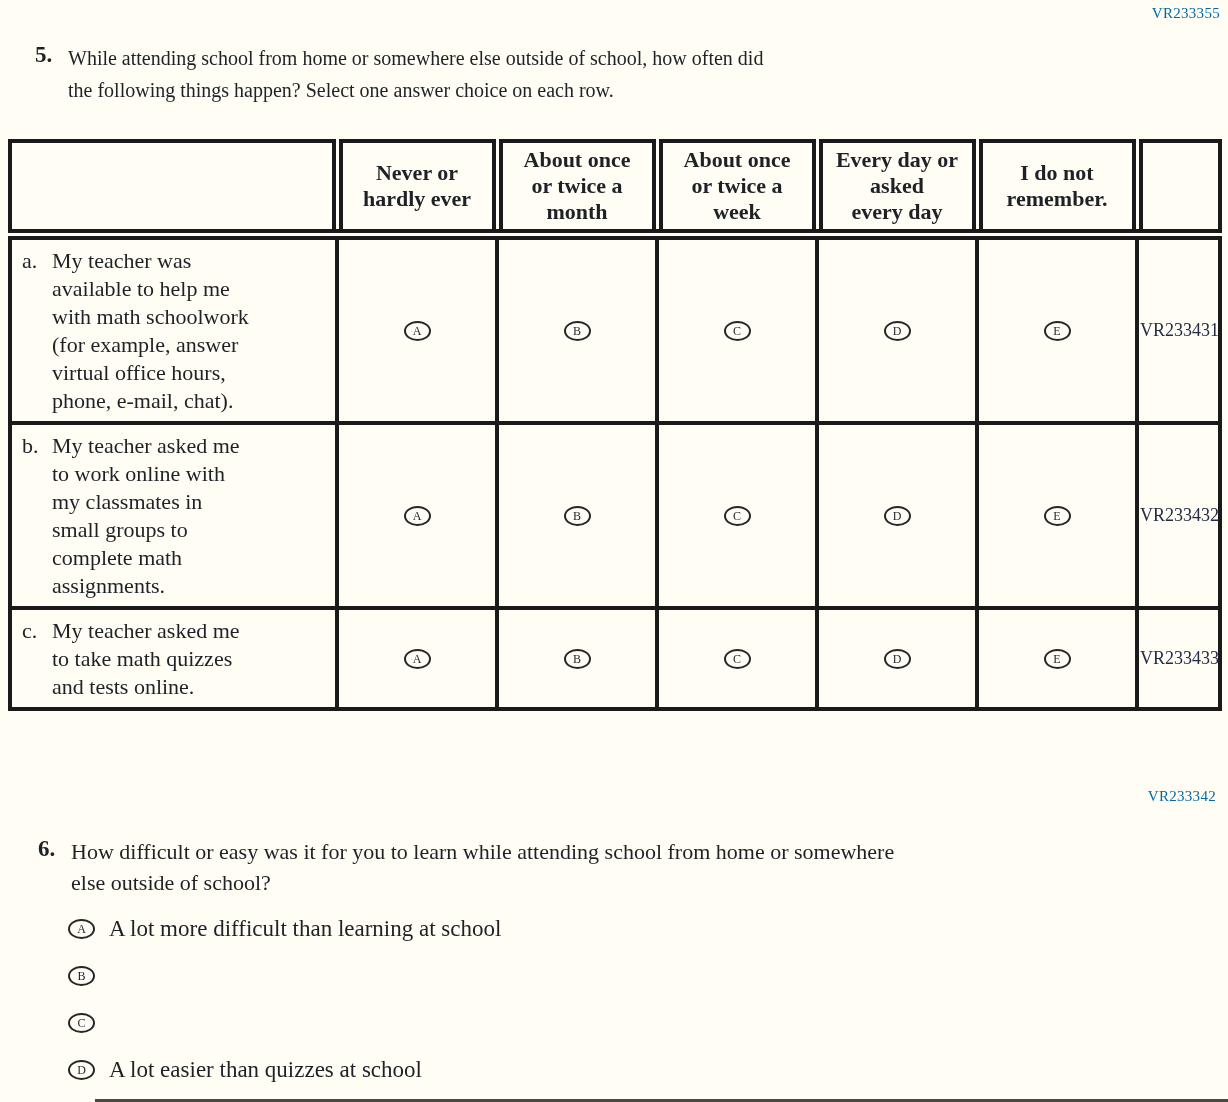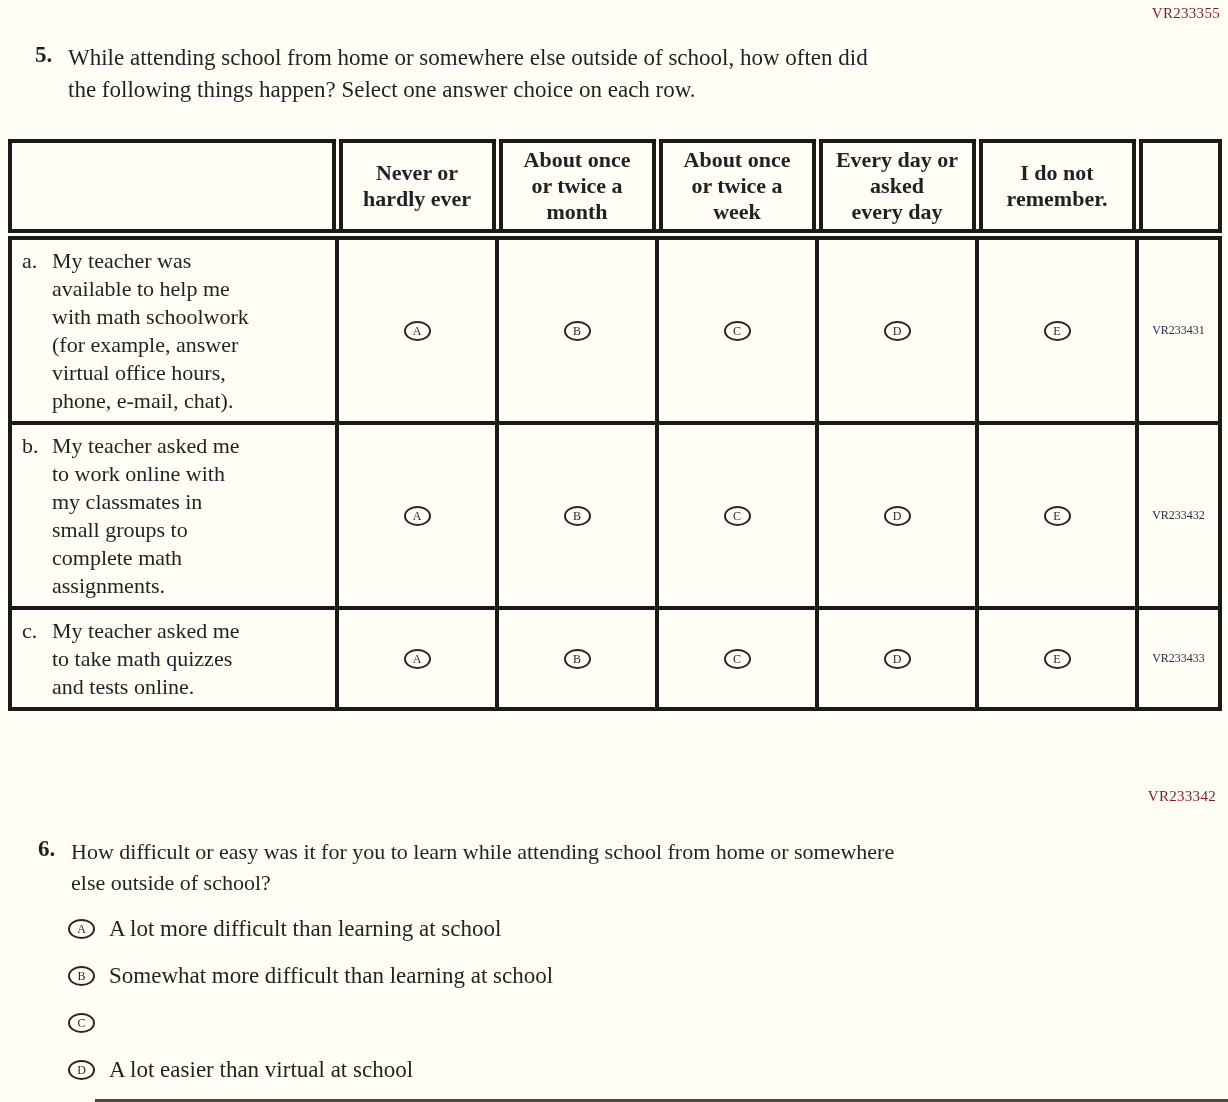--- a/index.html
+++ b/index.html
@@ -1,29 +1,29 @@
 <!DOCTYPE html>
 <html><head>
 <meta charset="utf-8">
 <style>
   html,body{margin:0;padding:0;}
   body{
     width:1228px;height:1102px;position:relative;overflow:hidden;
     background:#fffdf4;color:#1e2126;
     font-family:"Liberation Serif","DejaVu Serif",serif;
   }
-  .vr-code{position:absolute;font-size:15px;color:#7f1d1d;letter-spacing:.3px;margin-left:44px;}
+  .vr-code{position:absolute;font-size:15px;color:#0369a1;letter-spacing:.3px;margin-left:44px;}
   .vr-top{top:5px;right:8px;}
   .vr-mid{top:788px;right:12px;}
 
   .question{position:absolute;}
   .q5{left:35px;top:42px;width:1100px;}
   .q6{left:38px;top:836px;width:1100px;}
   .qnum{position:absolute;left:0;top:0;font-weight:bold;font-size:23px;}
-  .qtext{margin-left:33px;font-size:23px;line-height:32px;white-space:pre-line;}
+  .qtext{margin-left:33px;font-size:20px;line-height:32px;white-space:pre-line;}
   .q6 .qtext{font-size:22px;line-height:31px;}
   .qtext b{font-weight:normal;}
 
   table.qtable{
     position:absolute;left:8px;top:139px;width:1210px;
     border-collapse:collapse;table-layout:fixed;
   }
   .qtable th{
     border:4px solid #1a1a1a;
     border-bottom:11px double #1a1a1a;
@@ -42,21 +42,21 @@
   .stmt-inner{display:grid;grid-template-columns:30px 1fr;font-size:22px;line-height:28px;}
   .row-text{white-space:pre-line;}
 
   .bubble-cell{text-align:center;vertical-align:middle;}
   .bubble{
     display:inline-flex;align-items:center;justify-content:center;
     width:27px;height:20px;border:2px solid #26262a;border-radius:50%;
     font-size:12px;line-height:1;color:#26262a;background:transparent;
     box-sizing:border-box;cursor:pointer;
   }
-  .code-cell{vertical-align:middle;text-align:center;font-size:12px;color:#232c47;padding:0 1px;}
+  .code-cell{vertical-align:middle;text-align:center;font-size:18px;color:#232c47;padding:0 1px;}
 
   .q6-options{position:absolute;left:68px;top:913px;}
   .q6-option{display:flex;align-items:center;margin-bottom:16px;height:31px;}
   .q6-option .bubble{flex:0 0 auto;}
   .opt-label{margin-left:14px;font-size:23px;line-height:30px;}
 
   .bottom-line{position:absolute;left:95px;right:0;bottom:0;height:3px;background:#4a483f;}
 </style>
 </head>
 <body>
@@ -167,26 +167,25 @@
 </div>
 
 <div class="q6-options" id="q6-options">
   <div class="q6-option">
     <span class="bubble">A</span>
     <span class="opt-label">A lot more difficult than learning at school</span>
   </div>
 
   <div class="q6-option">
     <span class="bubble">B</span>
-    <span class="opt-label">Somewhat more difficult than learning at school</span>
   </div>
 
   <div class="q6-option">
     <span class="bubble">C</span>
   </div>
 
   <div class="q6-option">
     <span class="bubble">D</span>
-    <span class="opt-label">A lot easier than virtual at school</span>
+    <span class="opt-label">A lot easier than quizzes at school</span>
   </div>
 </div>
 
 <div class="bottom-line"></div>
 
 </body></html>

